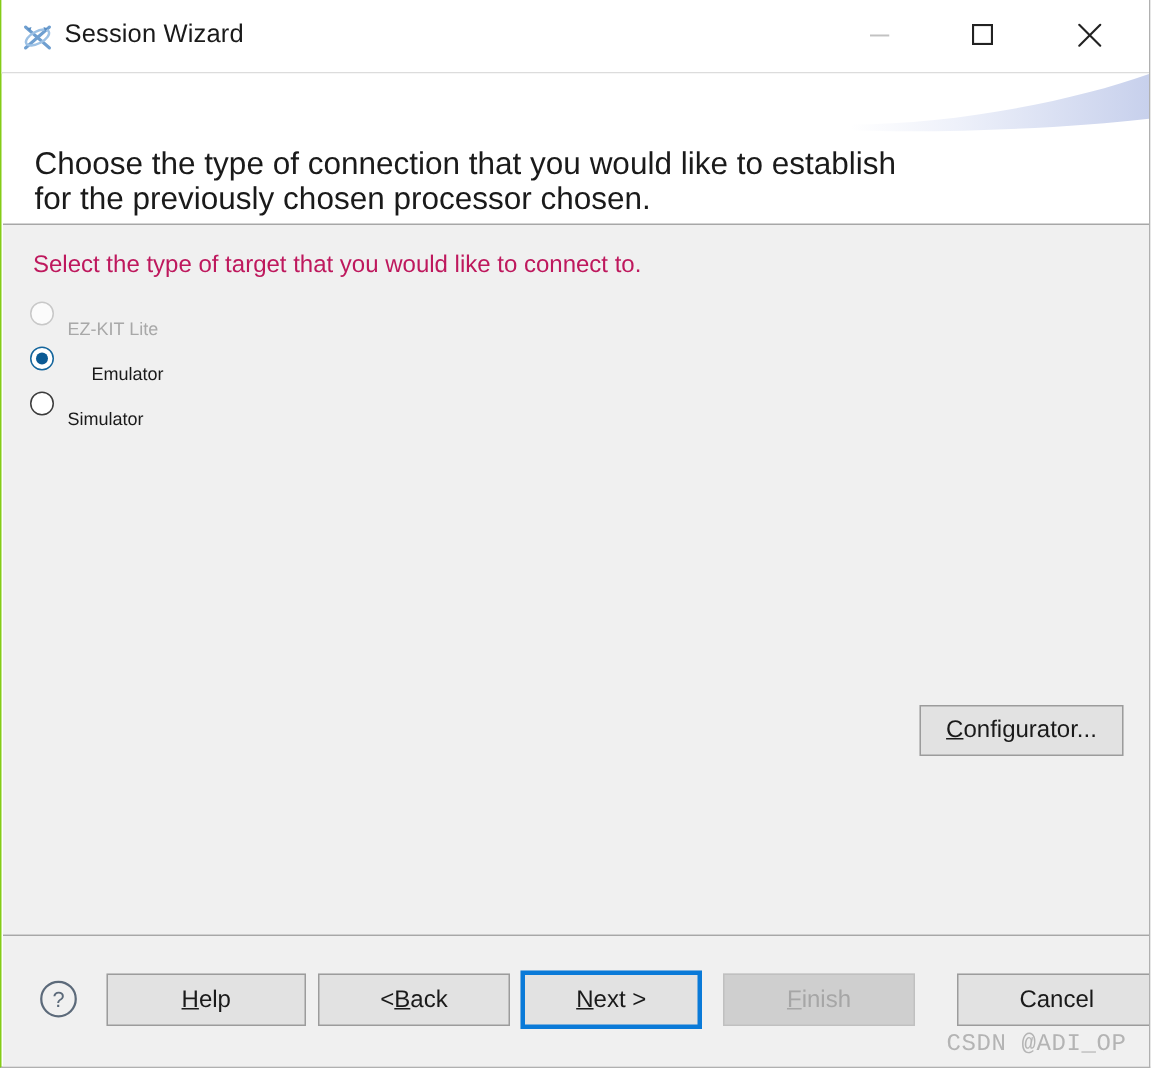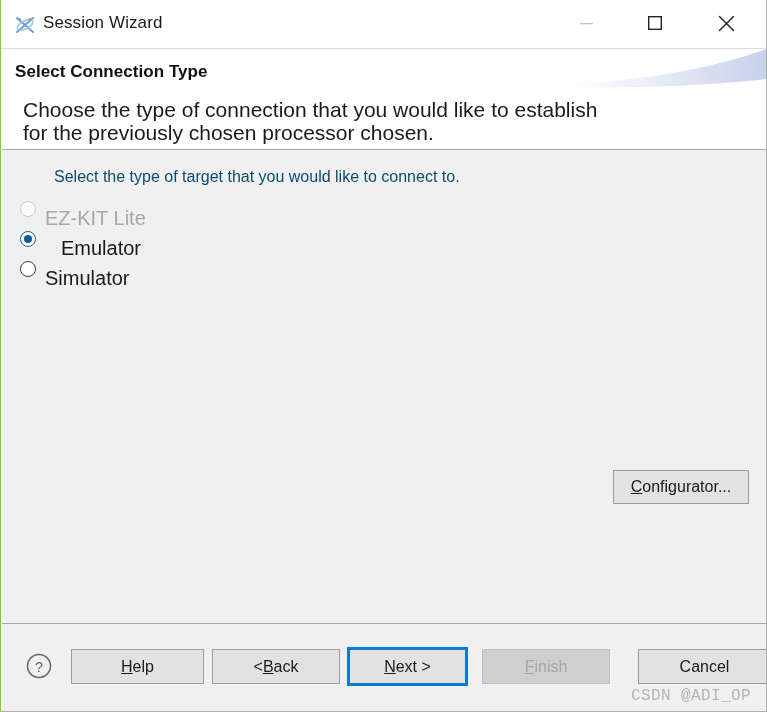--- a/index.html
+++ b/index.html
@@ -120,23 +120,22 @@
     top: 150px;
     width: 765px;
     height: 473px;
     background: #f0f0f0;
   }
   #prompt {
     position: absolute;
     left: 20px;
     top: 18px;
     font-size: 16px;
-    color: #0c4a6e;
-    white-space: nowrap;
-    margin-left: 32px;
+    color: #be185d;
+    white-space: nowrap;
   }
   .radio-row {
     position: absolute;
     left: 18px;
     height: 24px;
     display: flex;
     align-items: center;
     cursor: default;
   }
   #radio-ezkit { top: 47px; }
@@ -159,21 +158,21 @@
     content: "";
     position: absolute;
     left: 50%; top: 50%;
     width: 8px; height: 8px;
     margin: -4px 0 0 -4px;
     border-radius: 50%;
     background: #0b5a94;
   }
   .radio-label {
     margin-left: 9px;
-    font-size: 20px;
+    font-size: 12px;
     color: #1a1a1a;
     white-space: nowrap;
     margin-top: 19px;
   }
   .radio-label.dim { color: #a8a8a8; }
 
   
   #btn-configurator {
     position: absolute;
     left: 611px;
@@ -320,21 +319,20 @@
           <linearGradient id="swooshGrad" x1="0" y1="0" x2="1" y2="0">
             <stop offset="0" stop-color="#ffffff"></stop>
             <stop offset="0.35" stop-color="#eef1fa"></stop>
             <stop offset="1" stop-color="#c7d0ec"></stop>
           </linearGradient>
         </defs>
         <path d="M0,34 C70,34 150,18 200,0 L200,30 C150,36 70,40 0,38 Z" fill="url(#swooshGrad)"></path>
       </svg>
     </span>
 
-    <div id="page-title">Select Connection Type</div>
 
     <div id="page-desc">
       <div>Choose the type of connection that you would like to establish</div>
       <div>for the previously chosen processor chosen.</div>
     </div>
   </div>
 
   <div id="sep-top"></div>
 
   <div id="content">

